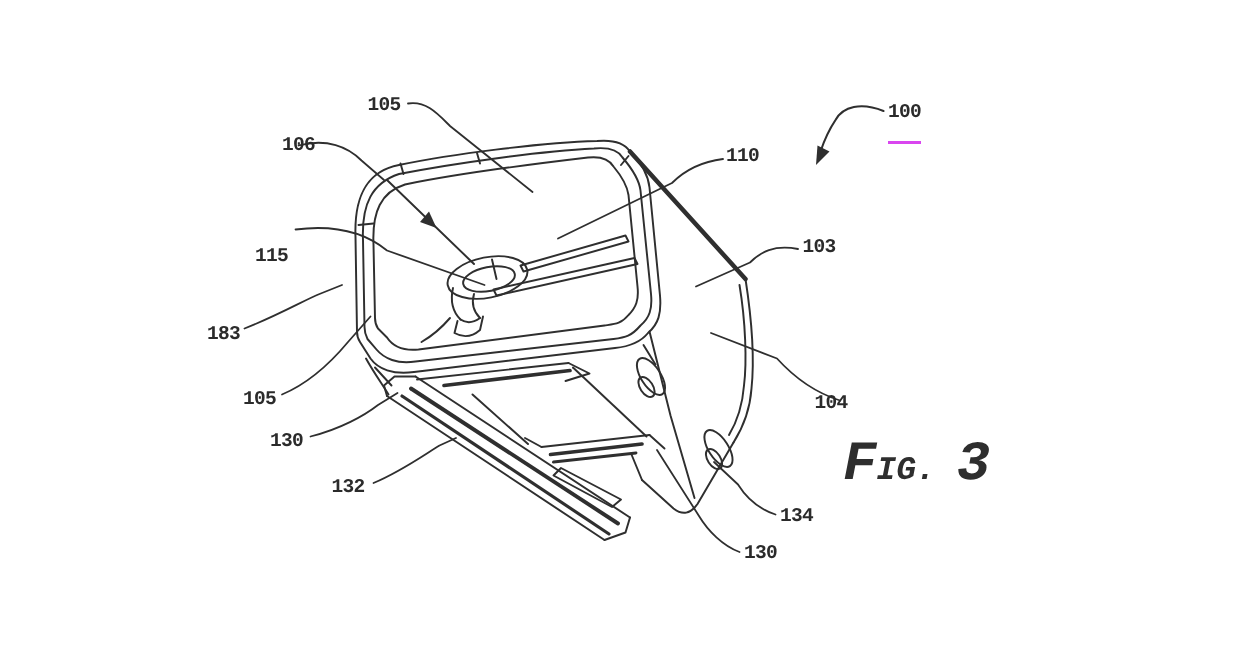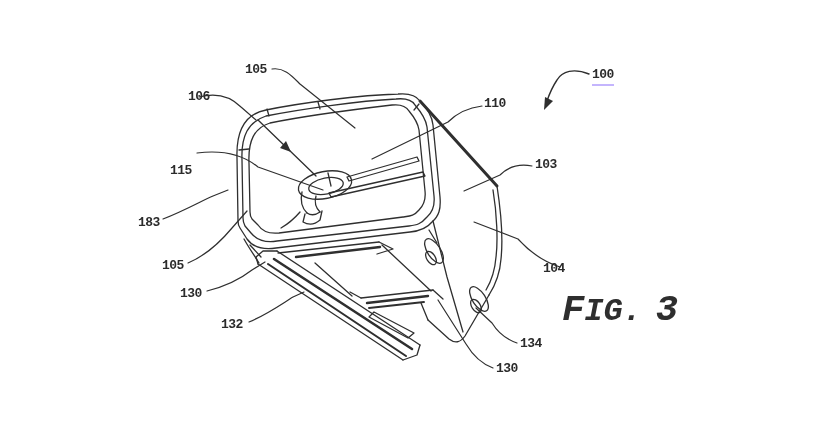--- a/index.html
+++ b/index.html
@@ -13,31 +13,31 @@
   .drawing-svg{position:absolute;left:0;top:0;}
   .ref{
     position:absolute;
     font-size:13px;
     font-weight:700;
     letter-spacing:-0.5px;
     color:#2b2b2b;
     line-height:14px;
     white-space:nowrap;
   }
-  .ref.underlined{border-bottom:2px solid #c4b5fd;padding-bottom:2px;}
+  .ref.underlined{border-bottom:2px solid #d946ef;padding-bottom:12px;}
   .fig-label{
     position:absolute;
     left:562px;top:289px;
     color:#2e2e2e;
     font-style:italic;
     font-weight:700;
     white-space:nowrap;
   }
   .fig-label .big{font-size:37px;}
-  .fig-label .small{font-size:32px;}
+  .fig-label .small{font-size:22px;}
   .fig-label .num{font-size:37px;margin-left:14px;}
 </style>
 </head>
 <body>
 
 <div class="stage">
 
   <svg class="drawing-svg" width="839" height="438" viewBox="0 0 839 438" fill="none" stroke="#2f2f2f" stroke-width="1.3" stroke-linecap="round" stroke-linejoin="round">
 
     <g>

